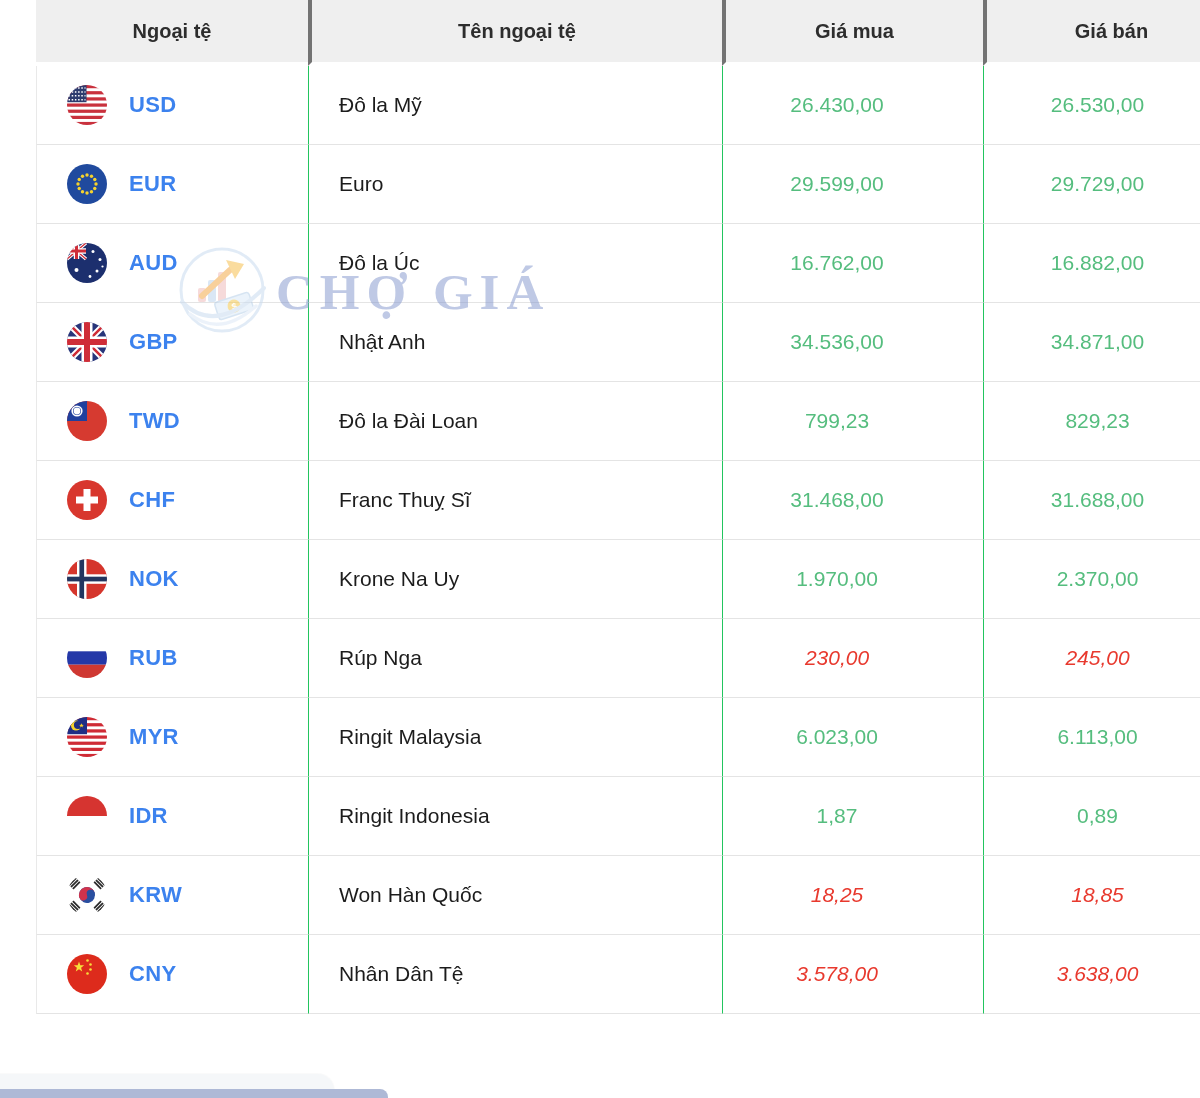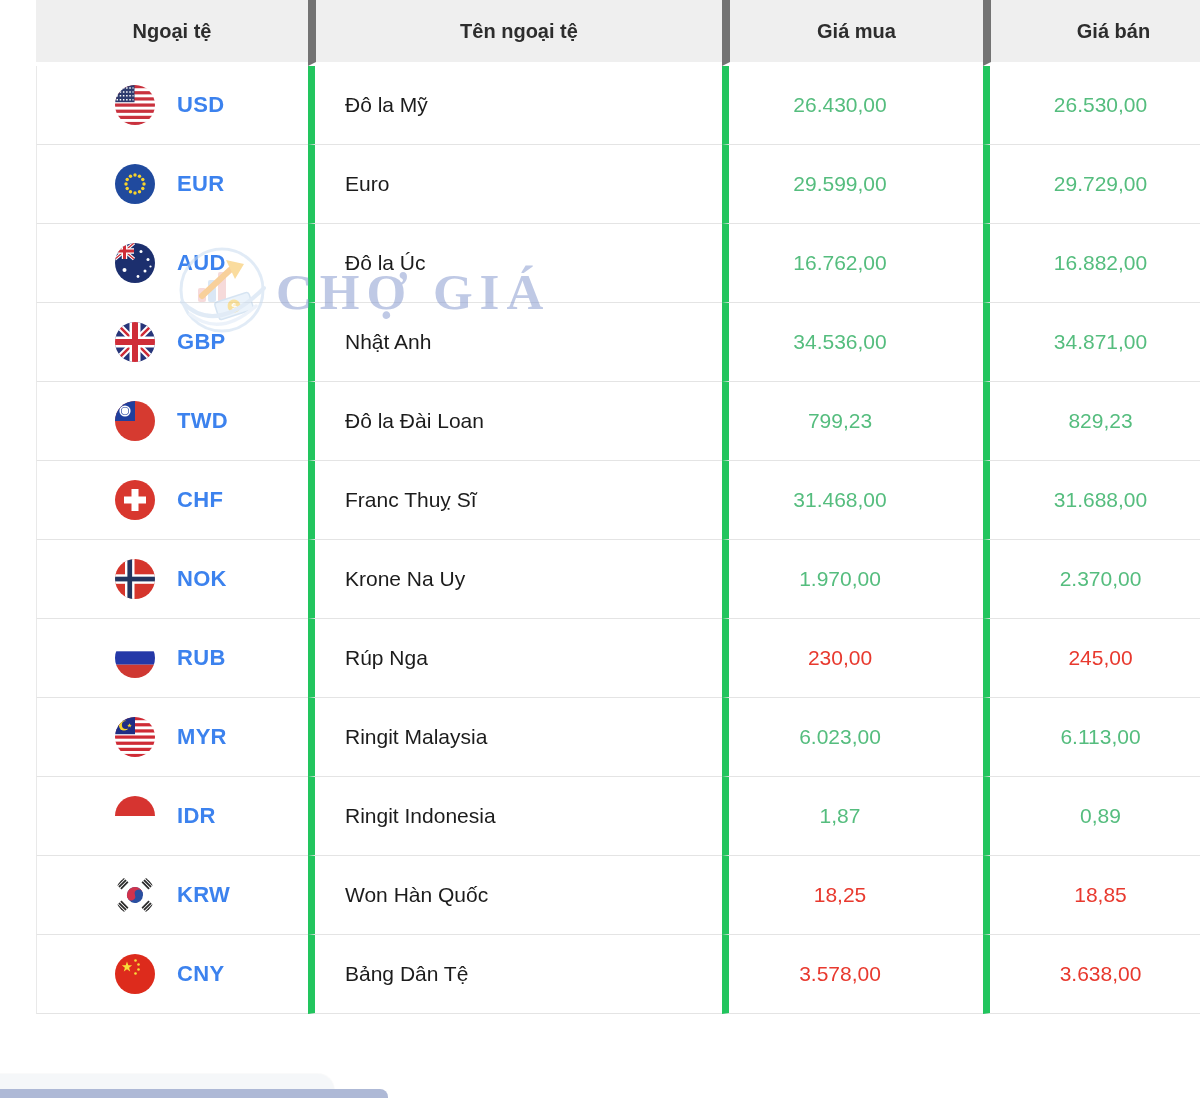--- a/index.html
+++ b/index.html
@@ -5,39 +5,39 @@
   html,body{margin:0;padding:0;background:#fff;}
   .page{
     position:relative;width:1200px;height:1098px;overflow:hidden;background:#fff;
     font-family:"Liberation Sans","DejaVu Sans",sans-serif;
     padding-left:36px;
   }
   table.rates{width:1200px;border-collapse:separate;border-spacing:0;table-layout:fixed;}
   col.c1{width:272px}col.c2{width:414px}col.c3{width:261px}col.c4{width:253px}
   thead th{
     background:#efefef;height:62px;font-size:20px;font-weight:bold;color:#2d2d2d;
-    text-align:center;border-bottom:4px solid #fff;border-left:8px solid #737373;padding:0;
+    text-align:center;border-bottom:4px solid #fff;border-left:4px solid #737373;padding:0;
   }
   thead th:first-child{border-left:none;}
   tbody td{
     height:78px;border-bottom:1px solid #e4e4e4;background:#fff;
     font-size:21px;color:#1c1c1c;padding:0;vertical-align:middle;
   }
-  tbody td:not(:first-child){border-left:7px solid #22c55e;}
+  tbody td:not(:first-child){border-left:1px solid #22c55e;}
   tbody td:first-child{border-left:1px solid #e9e9e9;}
-  .cur-cell{display:flex;align-items:center;padding-left:30px;gap:22px;margin-left:48px;}
+  .cur-cell{display:flex;align-items:center;padding-left:30px;gap:22px;}
   .flag{width:40px;height:40px;flex:0 0 40px;display:inline-block;}
   .flag svg{display:block;}
   .code{font-weight:bold;font-size:22px;color:#3c82ee;letter-spacing:.3px;}
   .name-cell{padding-left:30px;}
   .val{display:block;text-align:center;}
   td.buy .val{padding-right:32px;}
   td.sell .val{padding-right:25px;}
   .up{color:#55bd7e;}
-  .down{color:#e8392e;}
+  .down{color:#e8392e;font-style:italic;}
   
   .watermark{
     position:absolute;left:176px;top:244px;display:flex;align-items:center;gap:8px;
     z-index:9;pointer-events:none;
   }
   .watermark-text{
     font-size:51px;font-weight:bold;letter-spacing:7px;
     color:rgba(128,148,203,.5);white-space:nowrap;font-family:Liberation Serif, serif;
   }
   
@@ -463,21 +463,21 @@
     <circle cx="20.5" cy="6.5" r="1.3" fill="#f7de3a"></circle>
                     <circle cx="23.5" cy="10.5" r="1.3" fill="#f7de3a"></circle>
     <circle cx="23.5" cy="15.5" r="1.3" fill="#f7de3a"></circle>
                     <circle cx="20.5" cy="19.5" r="1.3" fill="#f7de3a"></circle>
                   </g>
                 </svg>
               </span>
               <span class="code">CNY</span>
             </div>
           </td>
-          <td class="name-cell">Bảng Dân Tệ</td>
+          <td class="name-cell">Nhân Dân Tệ</td>
           <td class="buy">
             <span class="val down">3.578,00</span>
           </td>
           <td class="sell">
             <span class="val down">3.638,00</span>
           </td>
         </tr>
       </tbody>
   </table>
 

